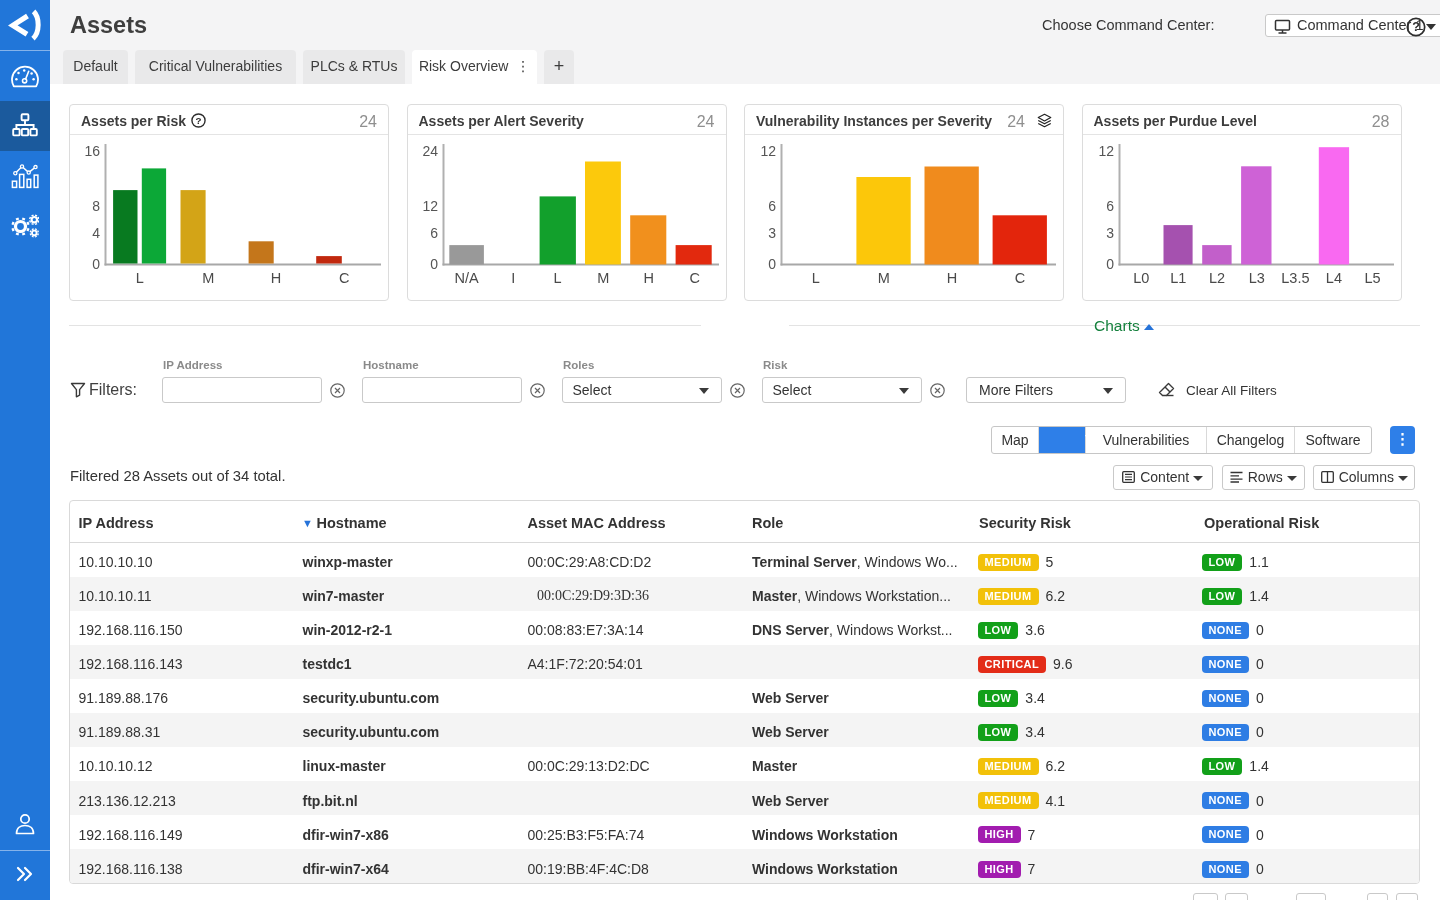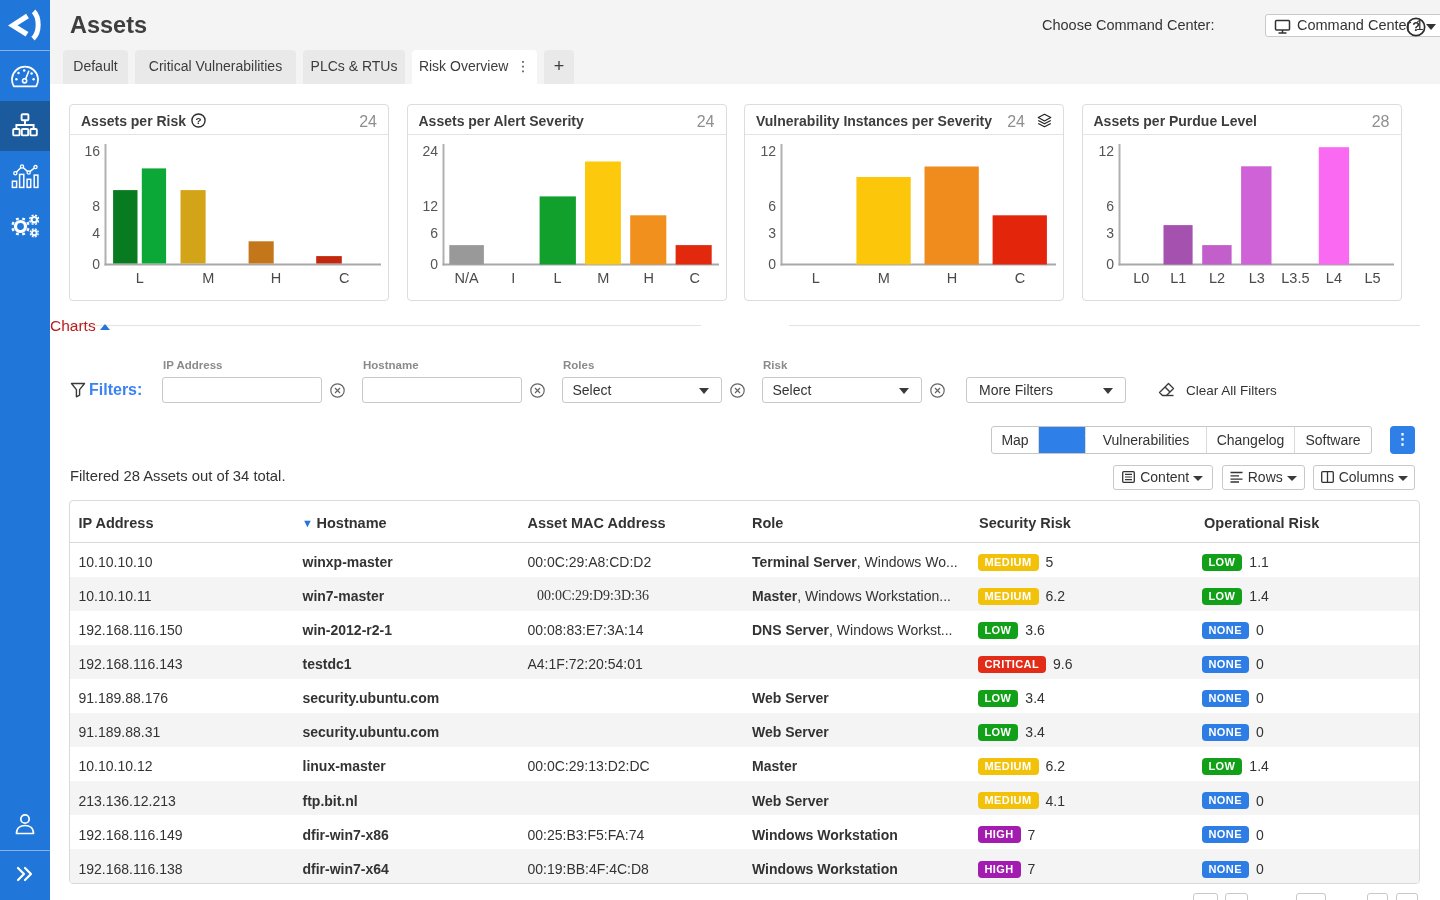--- a/index.html
+++ b/index.html
@@ -24,30 +24,30 @@
 
   
   .card { position:absolute; top:104px; width:320px; height:197px; background:#fff;
     border:1px solid #dcdcdc; border-radius:4px; }
   .card h3 { position:absolute; left:11px; top:8px; font-size:14px; font-weight:bold; color:#3d3d3d; }
   .card .cnt { position:absolute; right:11px; top:8px; font-size:16px; color:#8f8f8f; }
   .card .hd { position:absolute; left:0; top:0; width:100%; height:30px; border-bottom:1px solid #e4e4e4; }
   .chart { position:absolute; left:0; top:30px; }
 
   
-  #charts-link { position:absolute; left:50px; top:317px; width:1104px; text-align:left;
-    font-size:15.5px; color:#b91c1c; }
+  #charts-link { position:absolute; left:50px; top:317px; width:1104px; text-align:right;
+    font-size:15.5px; color:#15803d; }
   .hr { position:absolute; top:325px; height:1px; background:#e3e3e3; }
 
   
   .flabel { position:absolute; top:359px; font-size:11.5px; font-weight:bold; color:#8a8a8a; }
   .finput { position:absolute; top:377px; width:160px; height:26px; border:1px solid #c9c9c9;
     border-radius:3px; background:#fff; font-size:14px; color:#333; line-height:24px; }
   .xcirc { position:absolute; top:383px; width:15px; height:15px; }
-  #filters-lbl { position:absolute; left:89px; top:381px; font-size:16px; font-weight:bold; color:#3b82f6; }
+  #filters-lbl { position:absolute; left:89px; top:381px; font-size:16px; font-weight:normal; color:#404040; }
   .caret { display:inline-block; width:0; height:0; border-left:5px solid transparent;
     border-right:5px solid transparent; border-top:6px solid #3a3a3a; vertical-align:middle; }
 
   
   #vtabs { position:absolute; left:991px; top:426px; height:28px; display:flex;
     border:1px solid #c6c6c6; border-radius:3px; overflow:hidden; background:#fff; }
   #vtabs div { font-size:14px; color:#333; line-height:26px; text-align:center; border-right:1px solid #d9d9d9; }
   #vtabs div:last-child { border-right:none; }
   #vtabs div.on { background:#2e7fe8; color:#fff;padding-left:46px; }
   #dots3 { position:absolute; left:1390px; top:426px; width:25px; height:28px; background:#2e7fe8;

